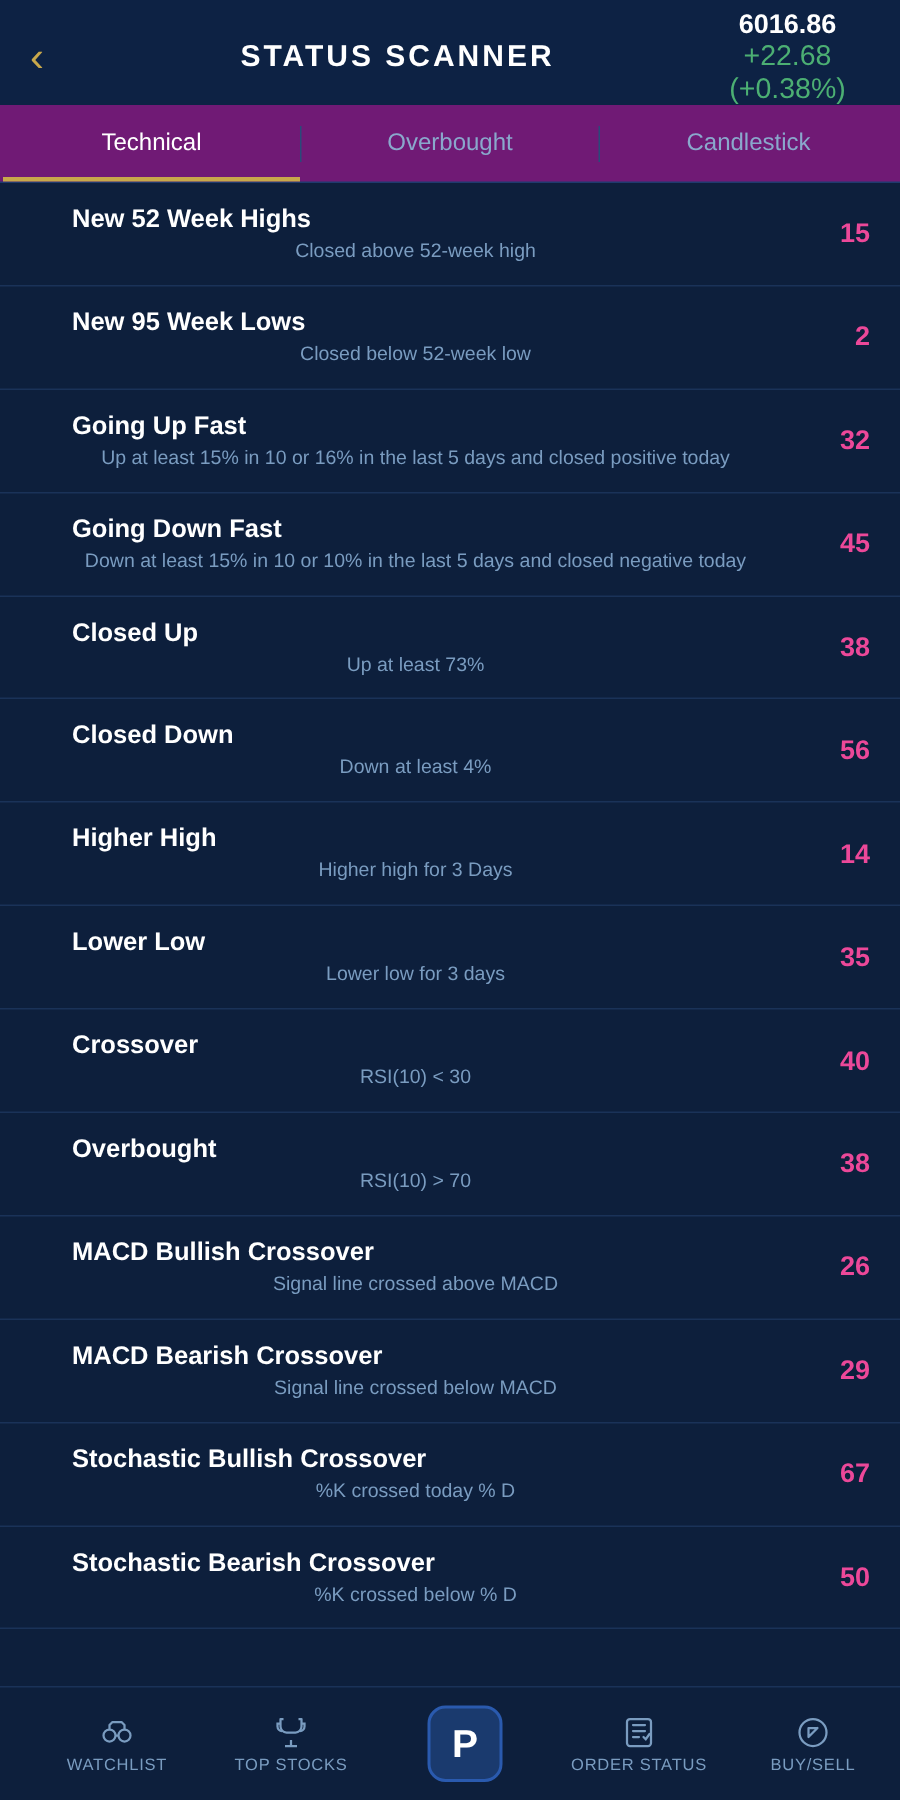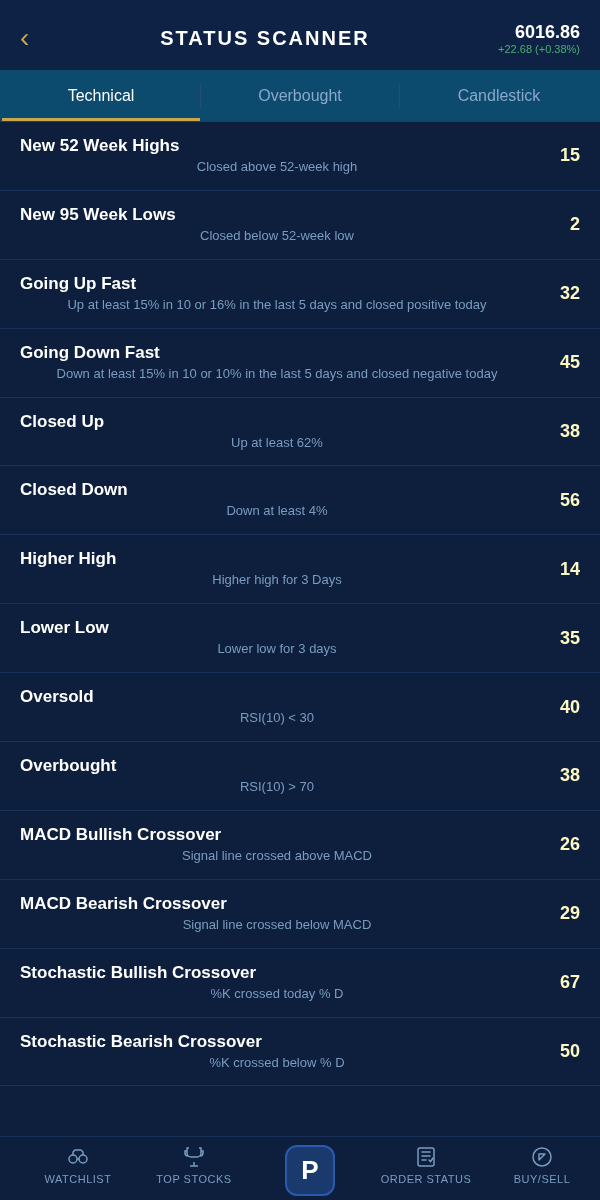--- a/index.html
+++ b/index.html
@@ -30,38 +30,38 @@
     }
     .header-title {
       font-size: 20px;
       font-weight: 700;
       letter-spacing: 2px;
       color: #ffffff;
       text-align: center;
       flex: 1;
     }
     .header-price {
-      text-align: right;
+      text-align: center;
       width: 110px;
     }
     .header-price-value {
       font-size: 18px;
       font-weight: 600;
       color: #ffffff;
       display: block;
     }
     .header-price-change {
-      font-size: 11px;
+      font-size: 19px;
       color: #4caf73;
       display: block;
     }
 
     
     .tabs {
-      background-color: #0c4a6e;
+      background-color: #701a75;
       display: flex;
       align-items: center;
       border-bottom: 1px solid #1e3a6e;
       padding: 0 2px;
       height: 52px;
     }
     .tab {
       flex: 1;
       text-align: center;
       padding: 12px 0;
@@ -107,46 +107,47 @@
     }
     .list-item-left {
       flex: 1;
       padding-right: 16px;
     }
     .list-item-title {
       font-size: 17px;
       font-weight: 600;
       color: #ffffff;
       margin-bottom: 3px;
+      margin-left: 28px;
     }
     .list-item-subtitle {
       font-size: 13px;
       color: #7a9cc0;
       line-height: 1.3;
       text-align: center;
     }
     .list-item-count {
       font-size: 18px;
       font-weight: 600;
-      color: #fef9c3;
+      color: #ec4899;
       min-width: 30px;
       text-align: right;
     }
 
     
     .bottom-nav {
       position: fixed;
       bottom: 0;
       left: 0;
       width: 600px;
-      height: 64px;
+      height: 76px;
       background-color: #0d1f3c;
       border-top: 1px solid #1a3258;
       display: flex;
-      align-items: flex-start;
+      align-items: center;
       justify-content: space-around;
       padding-left: 20px;
     }
     .nav-item {
       display: flex;
       flex-direction: column;
       align-items: center;
       gap: 4px;
       cursor: pointer;
       flex: 1;
@@ -236,21 +237,21 @@
       <div class="list-item">
       <div class="list-item-left">
         <div class="list-item-title">Going Down Fast</div>
         <div class="list-item-subtitle">Down at least 15% in 10 or 10% in the last 5 days and closed negative today</div>
       </div>
       <div class="list-item-count">45</div>
     </div>
       <div class="list-item">
       <div class="list-item-left">
         <div class="list-item-title">Closed Up</div>
-        <div class="list-item-subtitle">Up at least 62%</div>
+        <div class="list-item-subtitle">Up at least 73%</div>
       </div>
       <div class="list-item-count">38</div>
     </div>
       <div class="list-item">
       <div class="list-item-left">
         <div class="list-item-title">Closed Down</div>
         <div class="list-item-subtitle">Down at least 4%</div>
       </div>
       <div class="list-item-count">56</div>
     </div>
@@ -263,21 +264,21 @@
     </div>
       <div class="list-item">
       <div class="list-item-left">
         <div class="list-item-title">Lower Low</div>
         <div class="list-item-subtitle">Lower low for 3 days</div>
       </div>
       <div class="list-item-count">35</div>
     </div>
       <div class="list-item">
       <div class="list-item-left">
-        <div class="list-item-title">Oversold</div>
+        <div class="list-item-title">Crossover</div>
         <div class="list-item-subtitle">RSI(10) &lt; 30</div>
       </div>
       <div class="list-item-count">40</div>
     </div>
       <div class="list-item">
       <div class="list-item-left">
         <div class="list-item-title">Overbought</div>
         <div class="list-item-subtitle">RSI(10) &gt; 70</div>
       </div>
       <div class="list-item-count">38</div>

